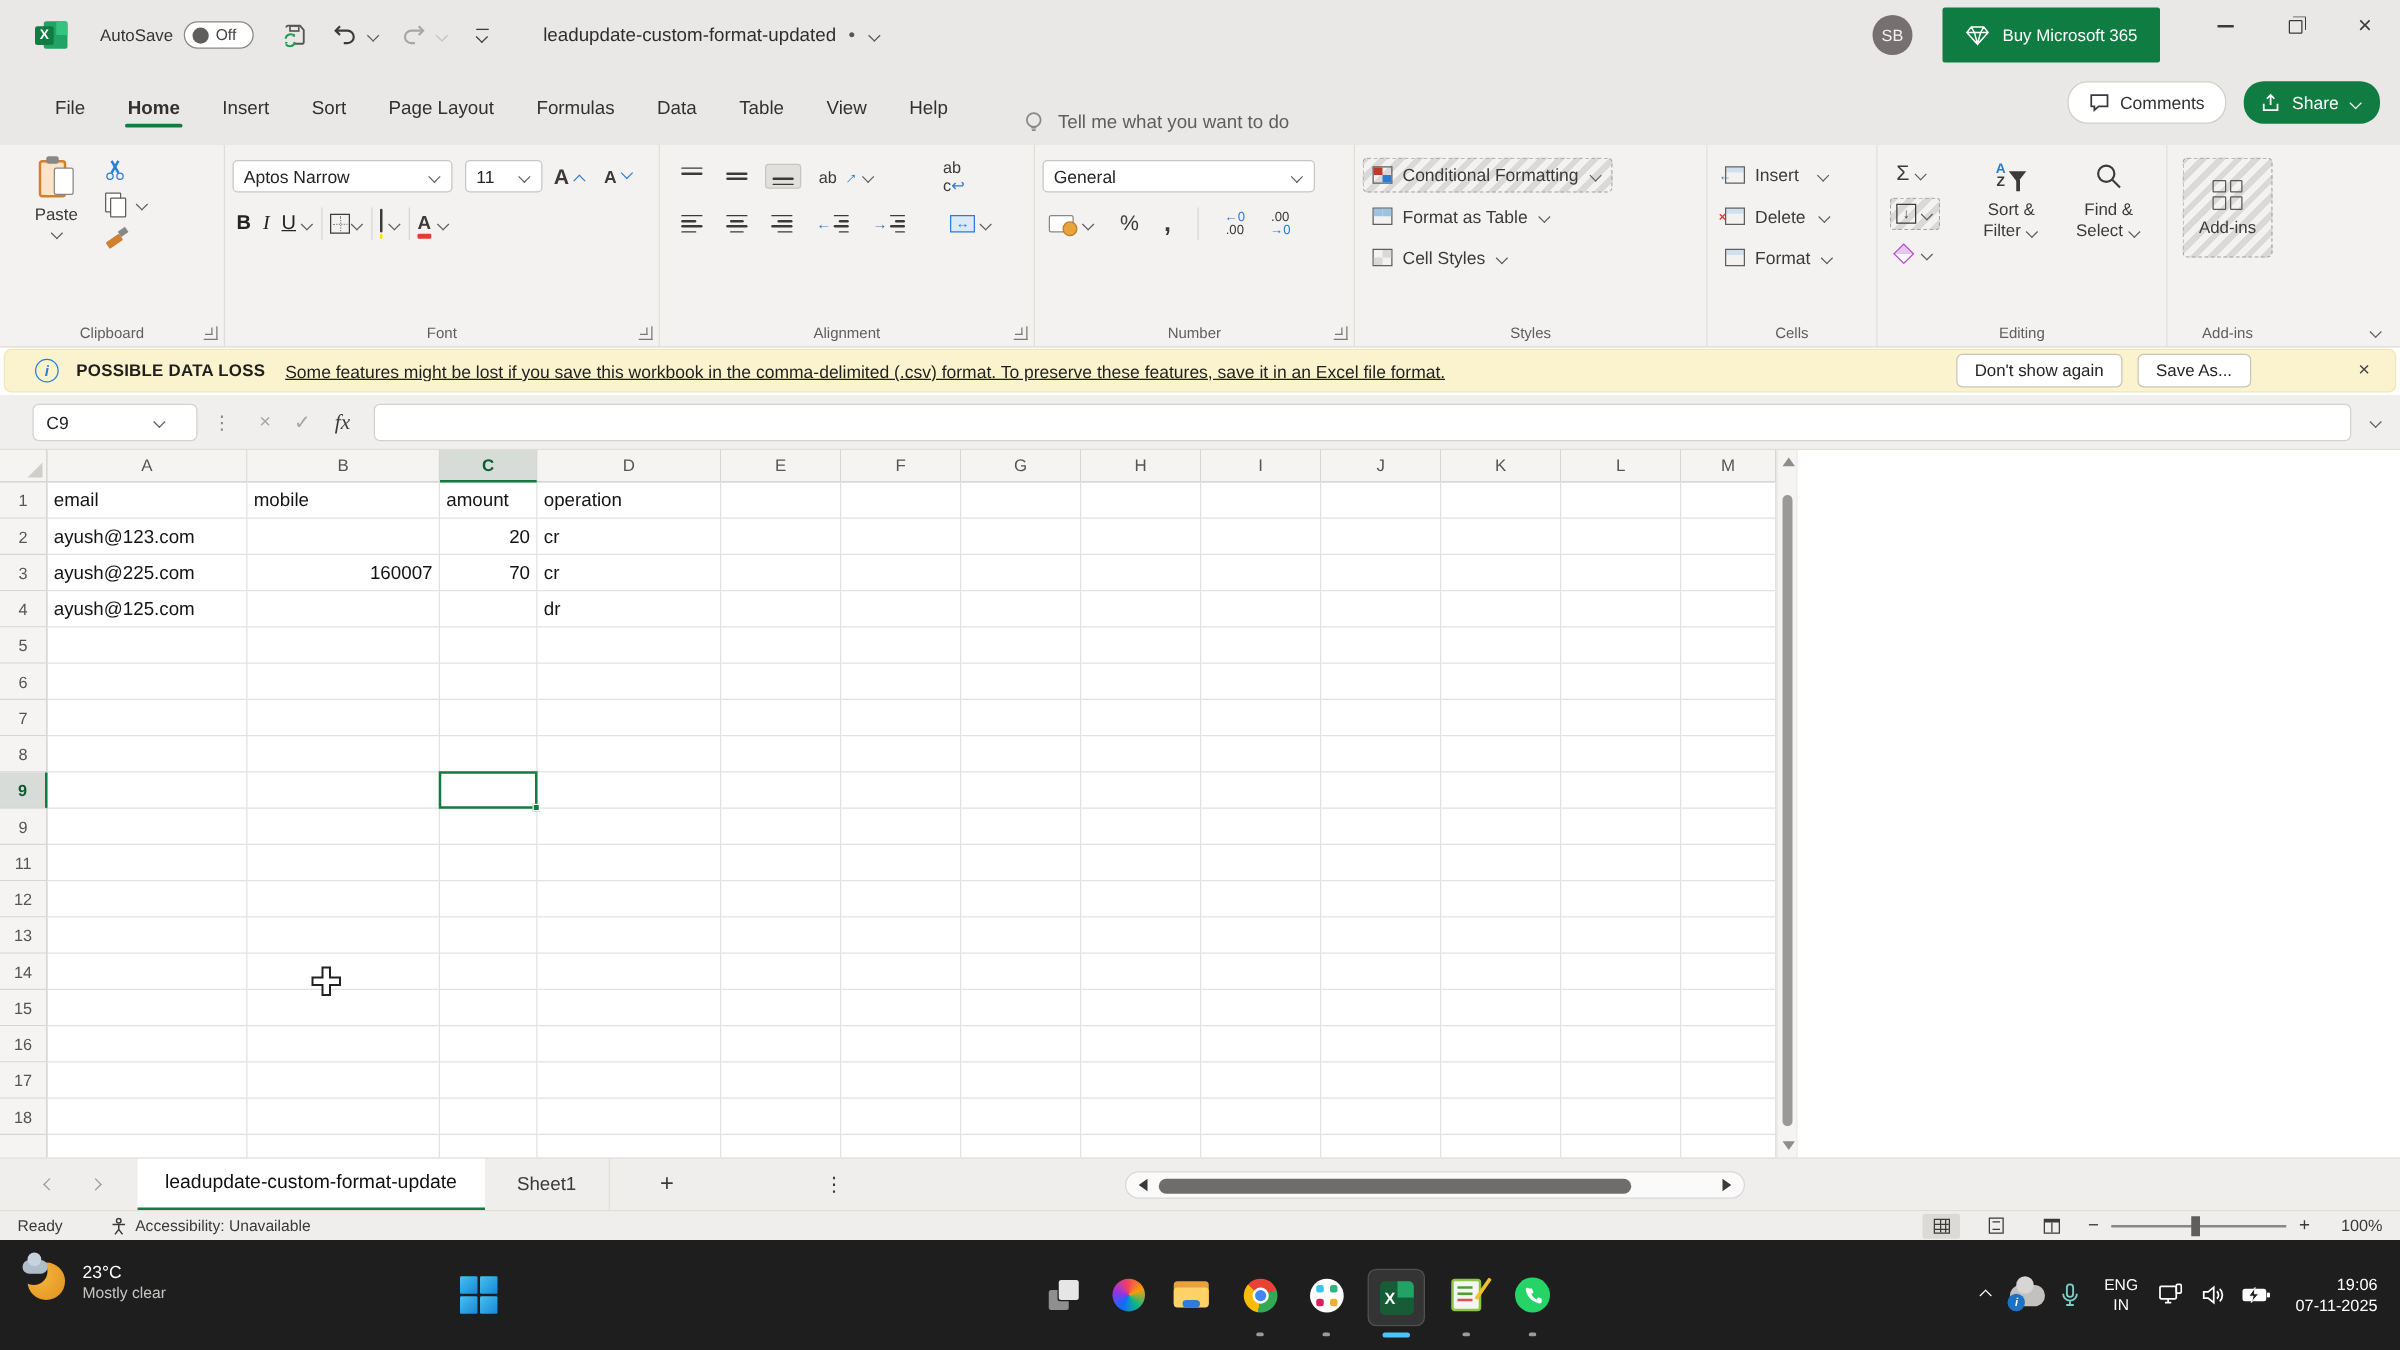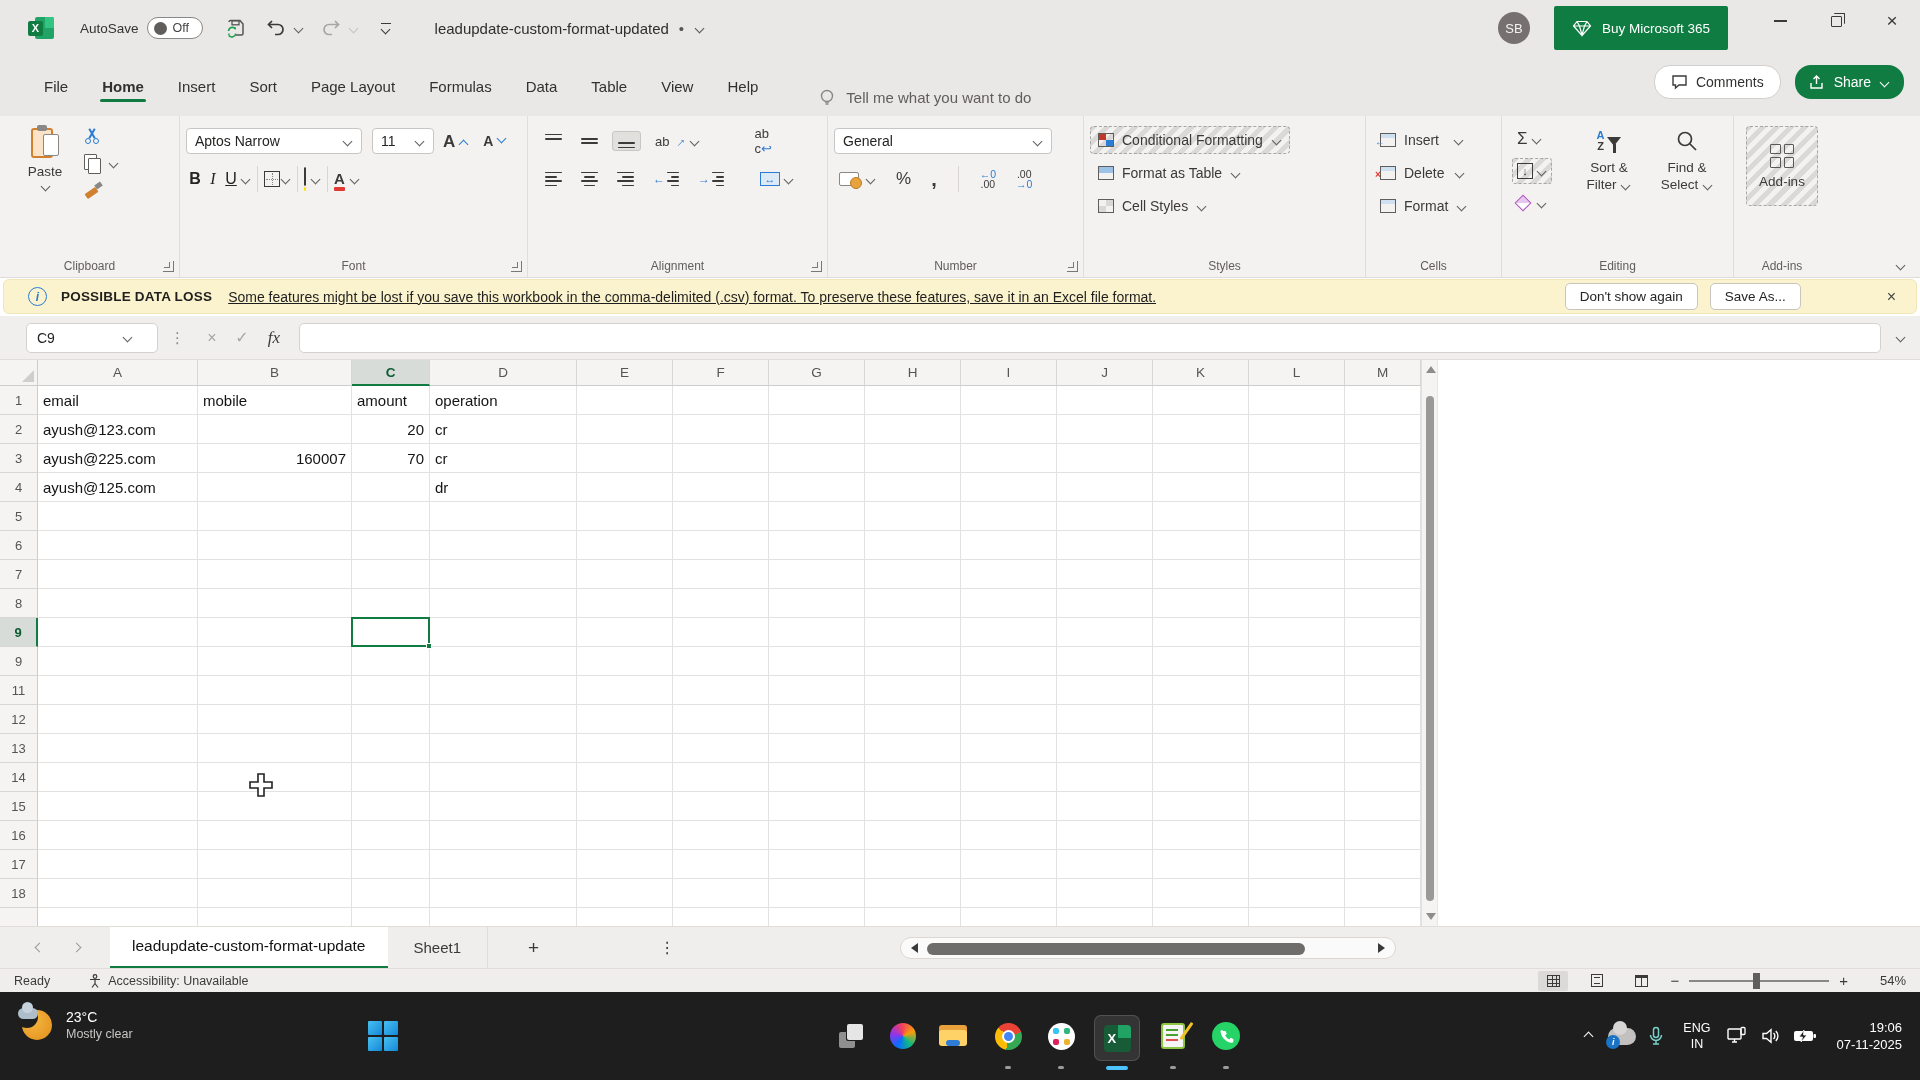--- a/index.html
+++ b/index.html
@@ -1069,21 +1069,21 @@
       <span class="view-ic">
           <span class="vbreak"></span>
         </span>
       <div class="zoomer">
         <span class="zsign">−</span>
         <span class="zline">
             <span class="zthumb"></span>
           </span>
         <span class="zsign">+</span>
       </div>
-      <span class="zoompct">54%</span>
+      <span class="zoompct">100%</span>
     </div>
   </div>
 
   <div class="taskbar">
     <div class="weather">
       <span class="moon">
           <span class="body"></span>
           <span class="bite"></span>
           <span class="cloud"></span>
         </span>

